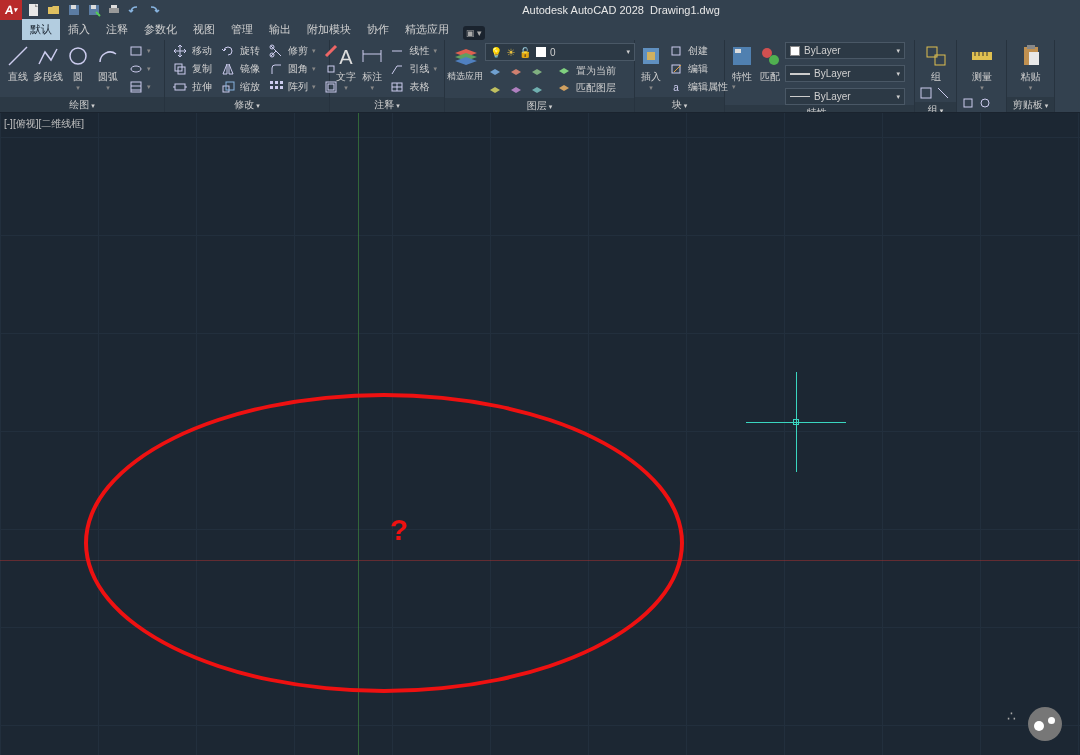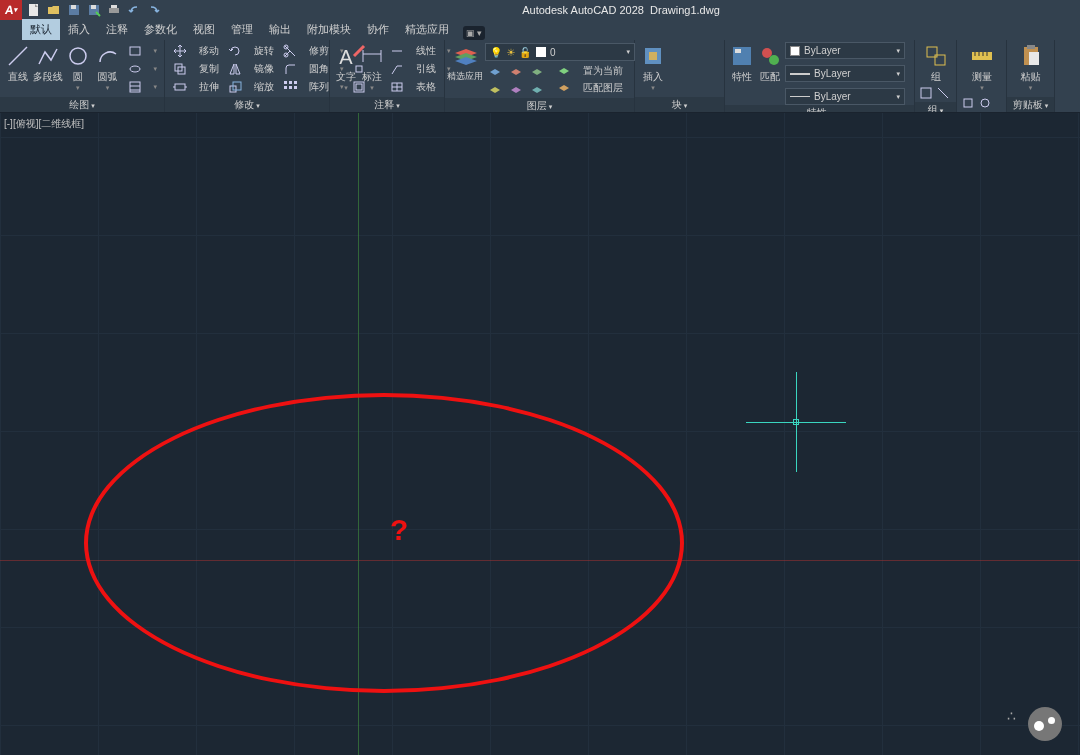--- a/index.html
+++ b/index.html
@@ -24,21 +24,21 @@
 .panel { border-right:1px solid #27333f; display:flex; flex-direction:column; }
 .panel-body { flex:1; display:flex; align-items:flex-start; padding:2px 4px 0 4px; gap:2px; }
 .panel-title { height:15px; background:#2c3945; color:#d0d0d0; font-size:10px; text-align:center; line-height:15px; position:relative; }
 .panel-title .arw { font-size:7px; margin-left:2px; }
 
 .big-btn { width:28px; display:flex; flex-direction:column; align-items:center; cursor:pointer; color:#d0d0d0; font-size:10px; gap:2px; padding-top:1px; }
 .big-btn .ico { width:24px; height:26px; display:flex; align-items:center; justify-content:center; }
 .big-btn .lbl { text-align:center; line-height:11px; white-space:nowrap; }
 
 .stk { display:flex; flex-direction:column; gap:1px; }
-.row-item { display:flex; align-items:center; gap:11px; height:17px; color:#d0d0d0; font-size:10px; cursor:pointer; padding:0 3px; white-space:nowrap; }
+.row-item { display:flex; align-items:center; gap:4px; height:17px; color:#d0d0d0; font-size:10px; cursor:pointer; padding:0 3px; white-space:nowrap; }
 .row-item .ico { width:16px; height:16px; display:flex; align-items:center; justify-content:center; flex-shrink:0; }
 .tri { font-size:7px; color:#888; }
 
 .layer-dd { width:150px; height:18px; background:#2c3945; border:1px solid #4a5866; display:flex; align-items:center; gap:4px; padding:0 4px; font-size:10px; color:#d0d0d0; }
 .layer-dd .sw { width:10px; height:10px; }
 .layer-dd .arw { margin-left:auto; font-size:7px; }
 
 .prop-dd { width:120px; height:17px; background:#2c3945; border:1px solid #4a5866; display:flex; align-items:center; gap:4px; padding:0 4px; font-size:10px; color:#d0d0d0; }
 .prop-dd .sw { width:10px; height:10px; border:1px solid #888; }
 .prop-dd .arw { margin-left:auto; font-size:7px; }
@@ -463,20 +463,48 @@
     <div class="panel-body">
       <div class="big-btn">
         <div class="ico">
             <svg width="24" height="24">
               <rect x="4" y="4" width="16" height="16" fill="#6090c0"></rect>
               <rect x="8" y="8" width="8" height="8" fill="#d0b060"></rect>
             </svg>
           </div>
         <div class="lbl">插入</div>
           <span class="tri">▾</span>
+      </div>
+      <div class="stk">
+        <div class="row-item">
+            <span class="ico">
+              <svg width="14" height="14">
+                <rect x="3" y="3" width="8" height="8" stroke="#cce" fill="none"></rect>
+              </svg>
+            </span>
+            <span>创建</span>
+          </div>
+        <div class="row-item">
+            <span class="ico">
+              <svg width="14" height="14">
+                <rect x="3" y="3" width="8" height="8" stroke="#cce" fill="none"></rect>
+                <line x1="5" y1="10" x2="12" y2="3" stroke="#e0a040"></line>
+              </svg>
+            </span>
+            <span>编辑</span>
+          </div>
+        <div class="row-item">
+            <span class="ico">
+              <svg width="14" height="14">
+                <text x="7" y="11" text-anchor="middle" font-size="10" fill="#cce">a</text>
+              </svg>
+            </span>
+            <span>编辑属性</span>
+            <span class="tri">▾</span>
+          </div>
       </div>
     </div>
     <div class="panel-title"><span>块</span><span class="arw">▾</span></div>
   </div>
 
   <div class="panel" style="width:190px">
     <div class="panel-body">
       <div class="big-btn" style="width:26px">
         <div class="ico">
             <svg width="22" height="22">

